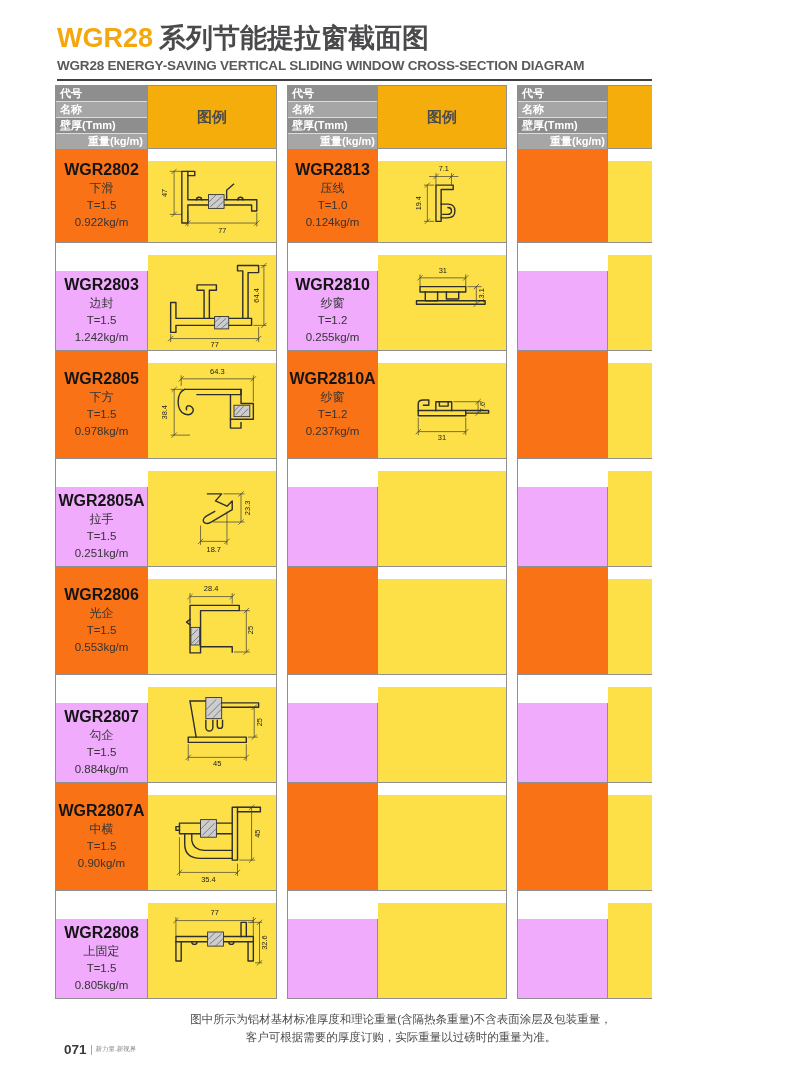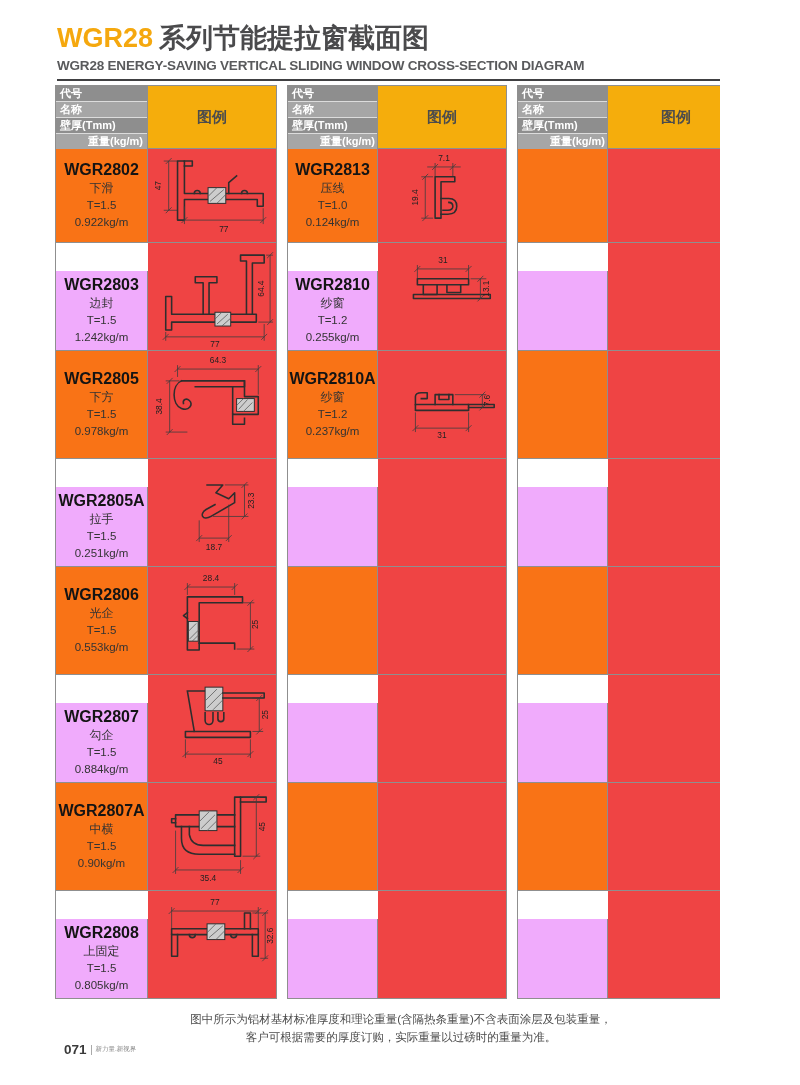--- a/index.html
+++ b/index.html
@@ -1,16 +1,16 @@
 <!DOCTYPE html>
 <html><head>
 <meta charset="utf-8">
 <style>
   html,body{margin:0;padding:0;background:#fff;}
-  .page{position:relative;width:720px;height:1085px;background:#ffffff;overflow:hidden;
+  .page{position:relative;width:652px;height:1085px;background:#ffffff;overflow:hidden;
         font-family:"Liberation Sans","DejaVu Sans",sans-serif;}
   
   .title{position:absolute;left:57px;top:20px;font-size:27px;font-weight:bold;letter-spacing:0;white-space:nowrap;}
   .title .code{color:#f5a80e;}
   .title .zh{color:#4a4a4c;margin-left:6px;}
   .subtitle{position:absolute;left:57px;top:58px;font-size:13.5px;font-weight:bold;color:#595a5c;letter-spacing:-0.2px;white-space:nowrap;}
   .title-rule{position:absolute;left:57px;top:79px;width:688px;height:2px;background:#404042;}
   
   .ptable{position:absolute;top:85px;border:1px solid #8f8f8f;box-sizing:border-box;background:#fff;}
   .t1{left:55px;width:222px;}
@@ -28,21 +28,21 @@
   .thead-legend{flex:1;display:flex;align-items:center;justify-content:center;background:#f5ad0c;font-size:15px;font-weight:bold;color:#4c4c4c;}
   .trow{display:flex;border-top:1px solid #8f8f8f;box-sizing:border-box;}
   .r1{height:94px;}
   .rN{height:108px;}
   .lcell{display:flex;flex-direction:column;align-items:center;justify-content:center;border-right:1px solid #8f8f8f;box-sizing:border-box;text-align:center;}
   .bg-gray{background:#f97316;}
   .bg-cream{background:#f0abfc;margin-top:28px;}
   .lcell .code{font-size:16px;font-weight:bold;color:#141414;line-height:20px;}
   .lcell .cname{font-size:12px;color:#333;line-height:17px;}
   .lcell .meta{font-size:11.5px;color:#333;line-height:17px;}
-  .dcell{flex:1;position:relative;background:#ef4444;}
+  .dcell{flex:1;position:relative;background:#fde047;margin-top:12px;}
   .dcell svg{width:100%;height:100%;display:block;}
   
   svg .p{fill:none;stroke:#2e2e2e;stroke-width:1.6;stroke-linejoin:round;stroke-linecap:square;}
   svg .d{fill:none;stroke:#3d3d3d;stroke-width:0.8;}
   svg .hb{fill:#cdcdcd;stroke:#2e2e2e;stroke-width:1;}
   svg .hl{stroke:#5a5a5a;stroke-width:0.8;}
   svg .t{font-family:"Liberation Sans","DejaVu Sans",sans-serif;font-size:8.5px;fill:#222;}
   
   .note{position:absolute;left:57px;width:688px;text-align:center;font-size:11.5px;color:#4c4c4c;line-height:18px;}
   .note1{top:1010px;}

